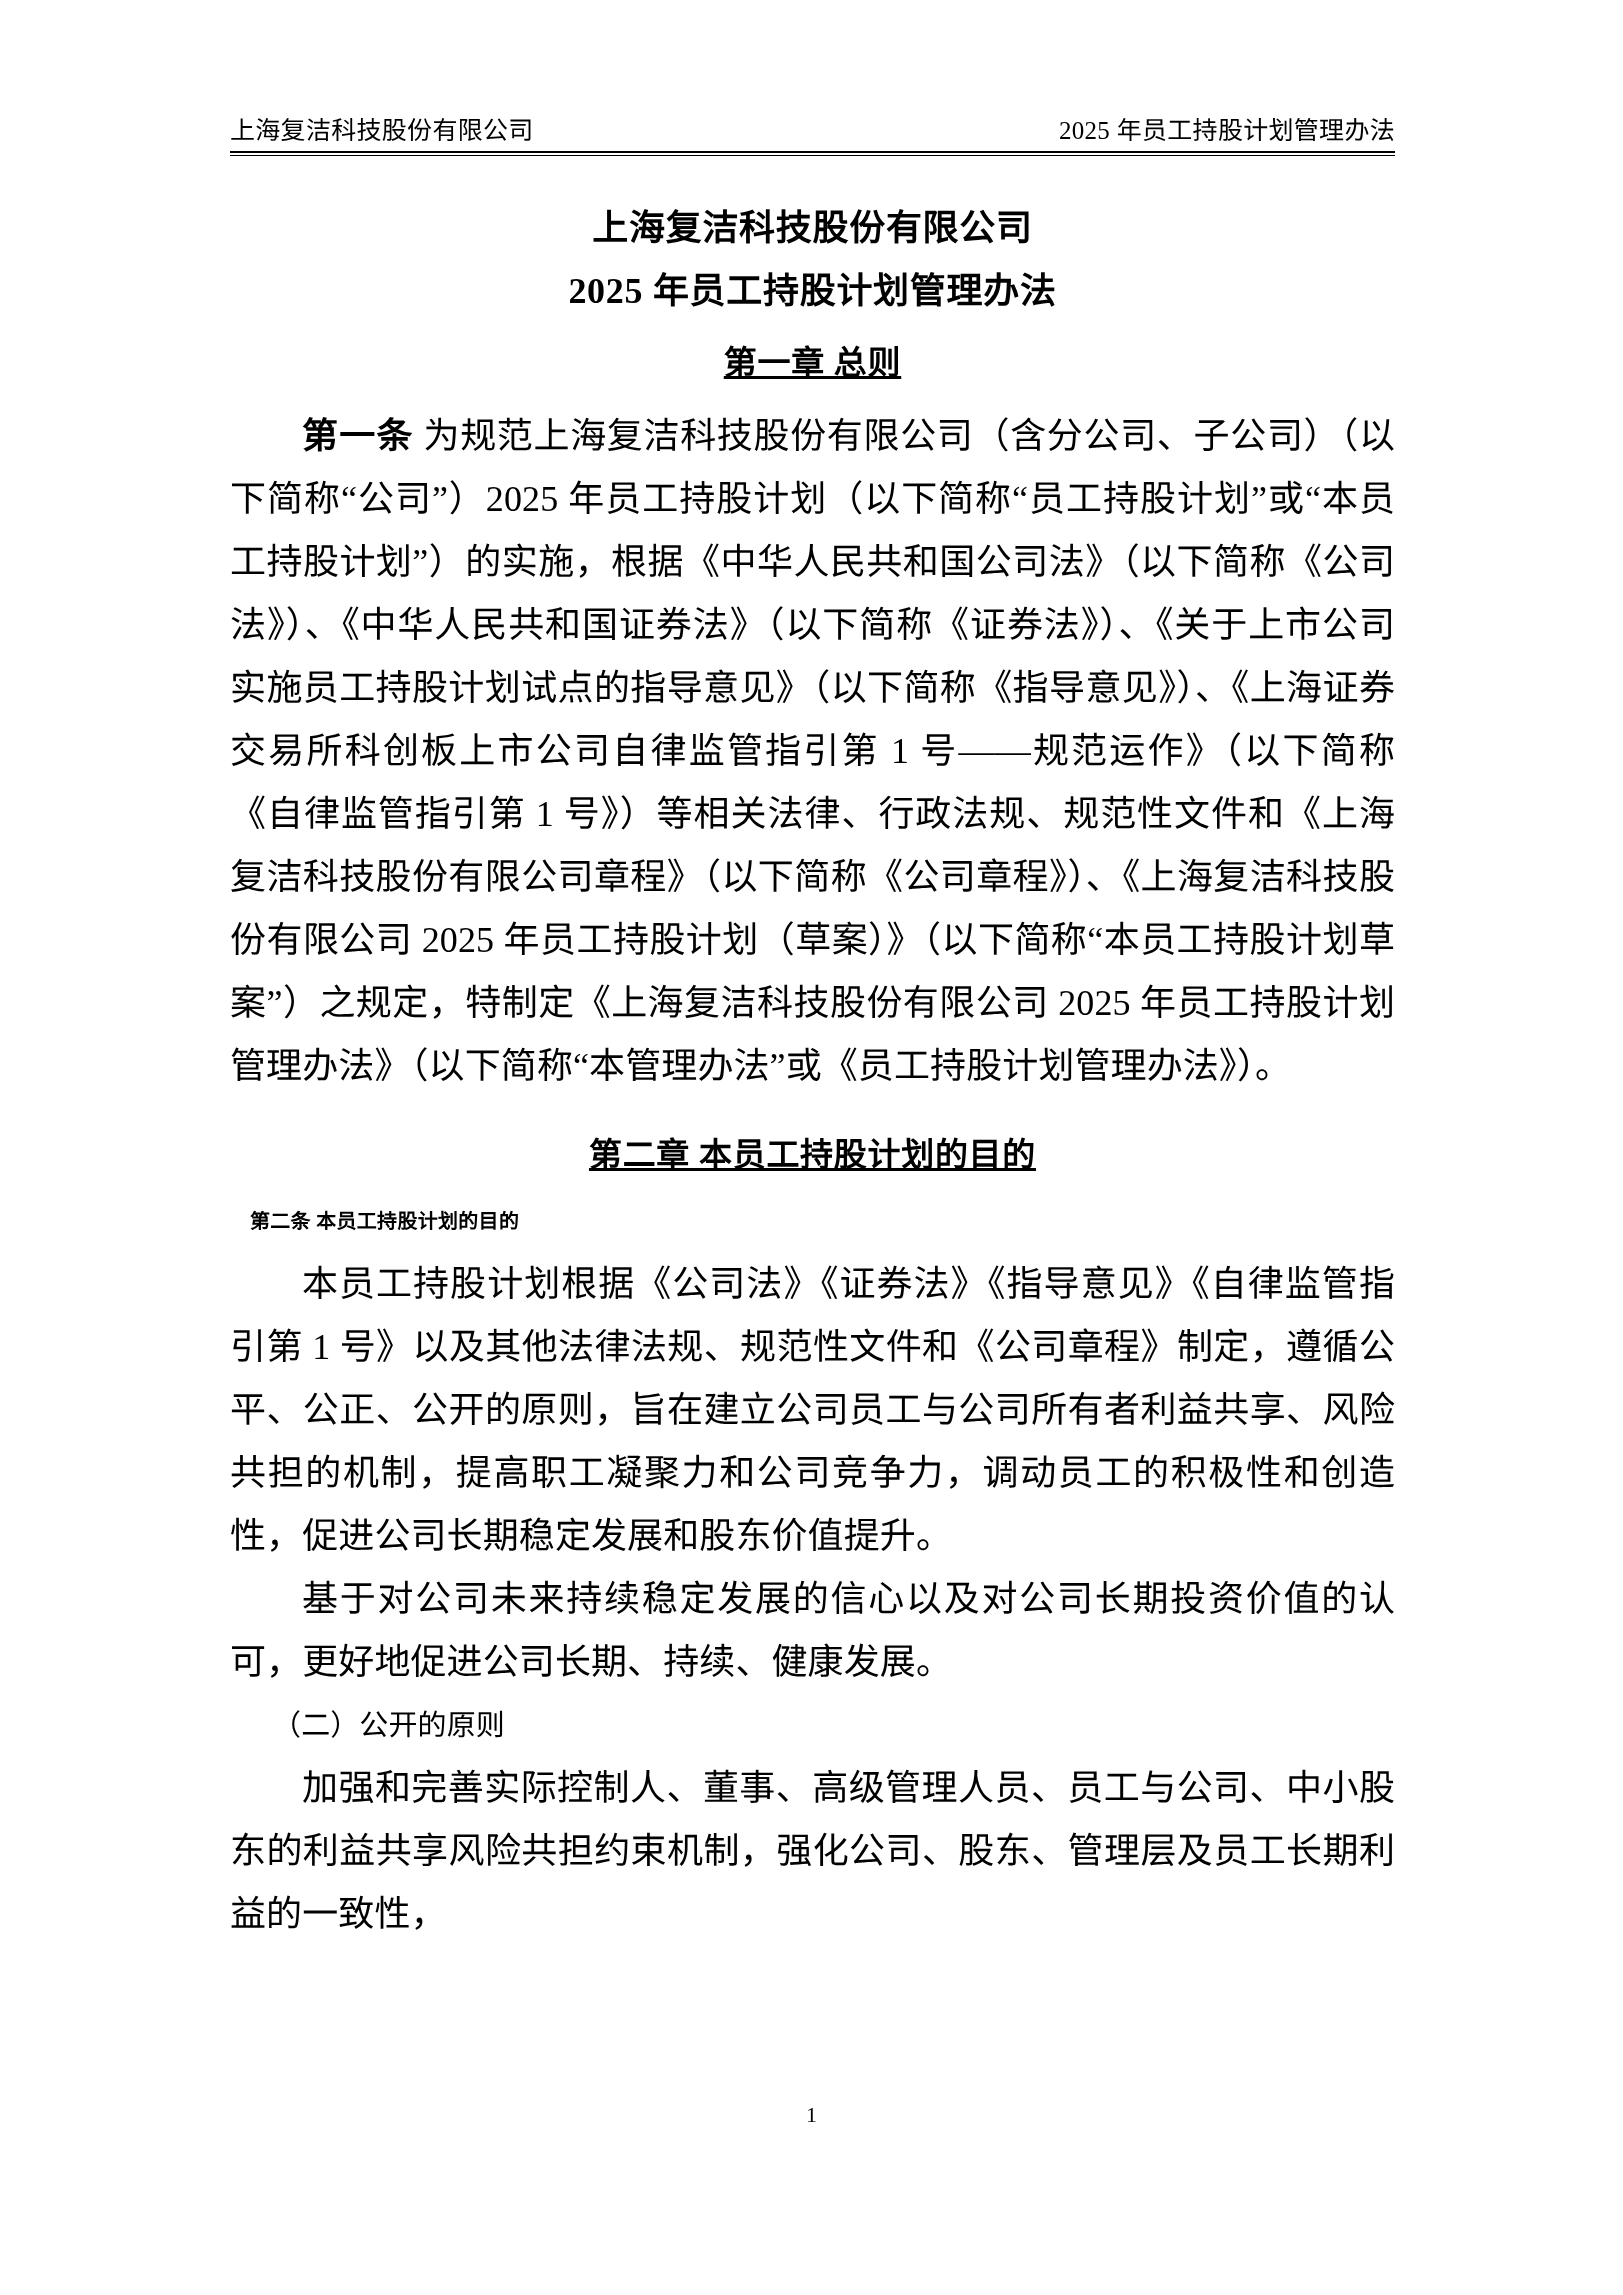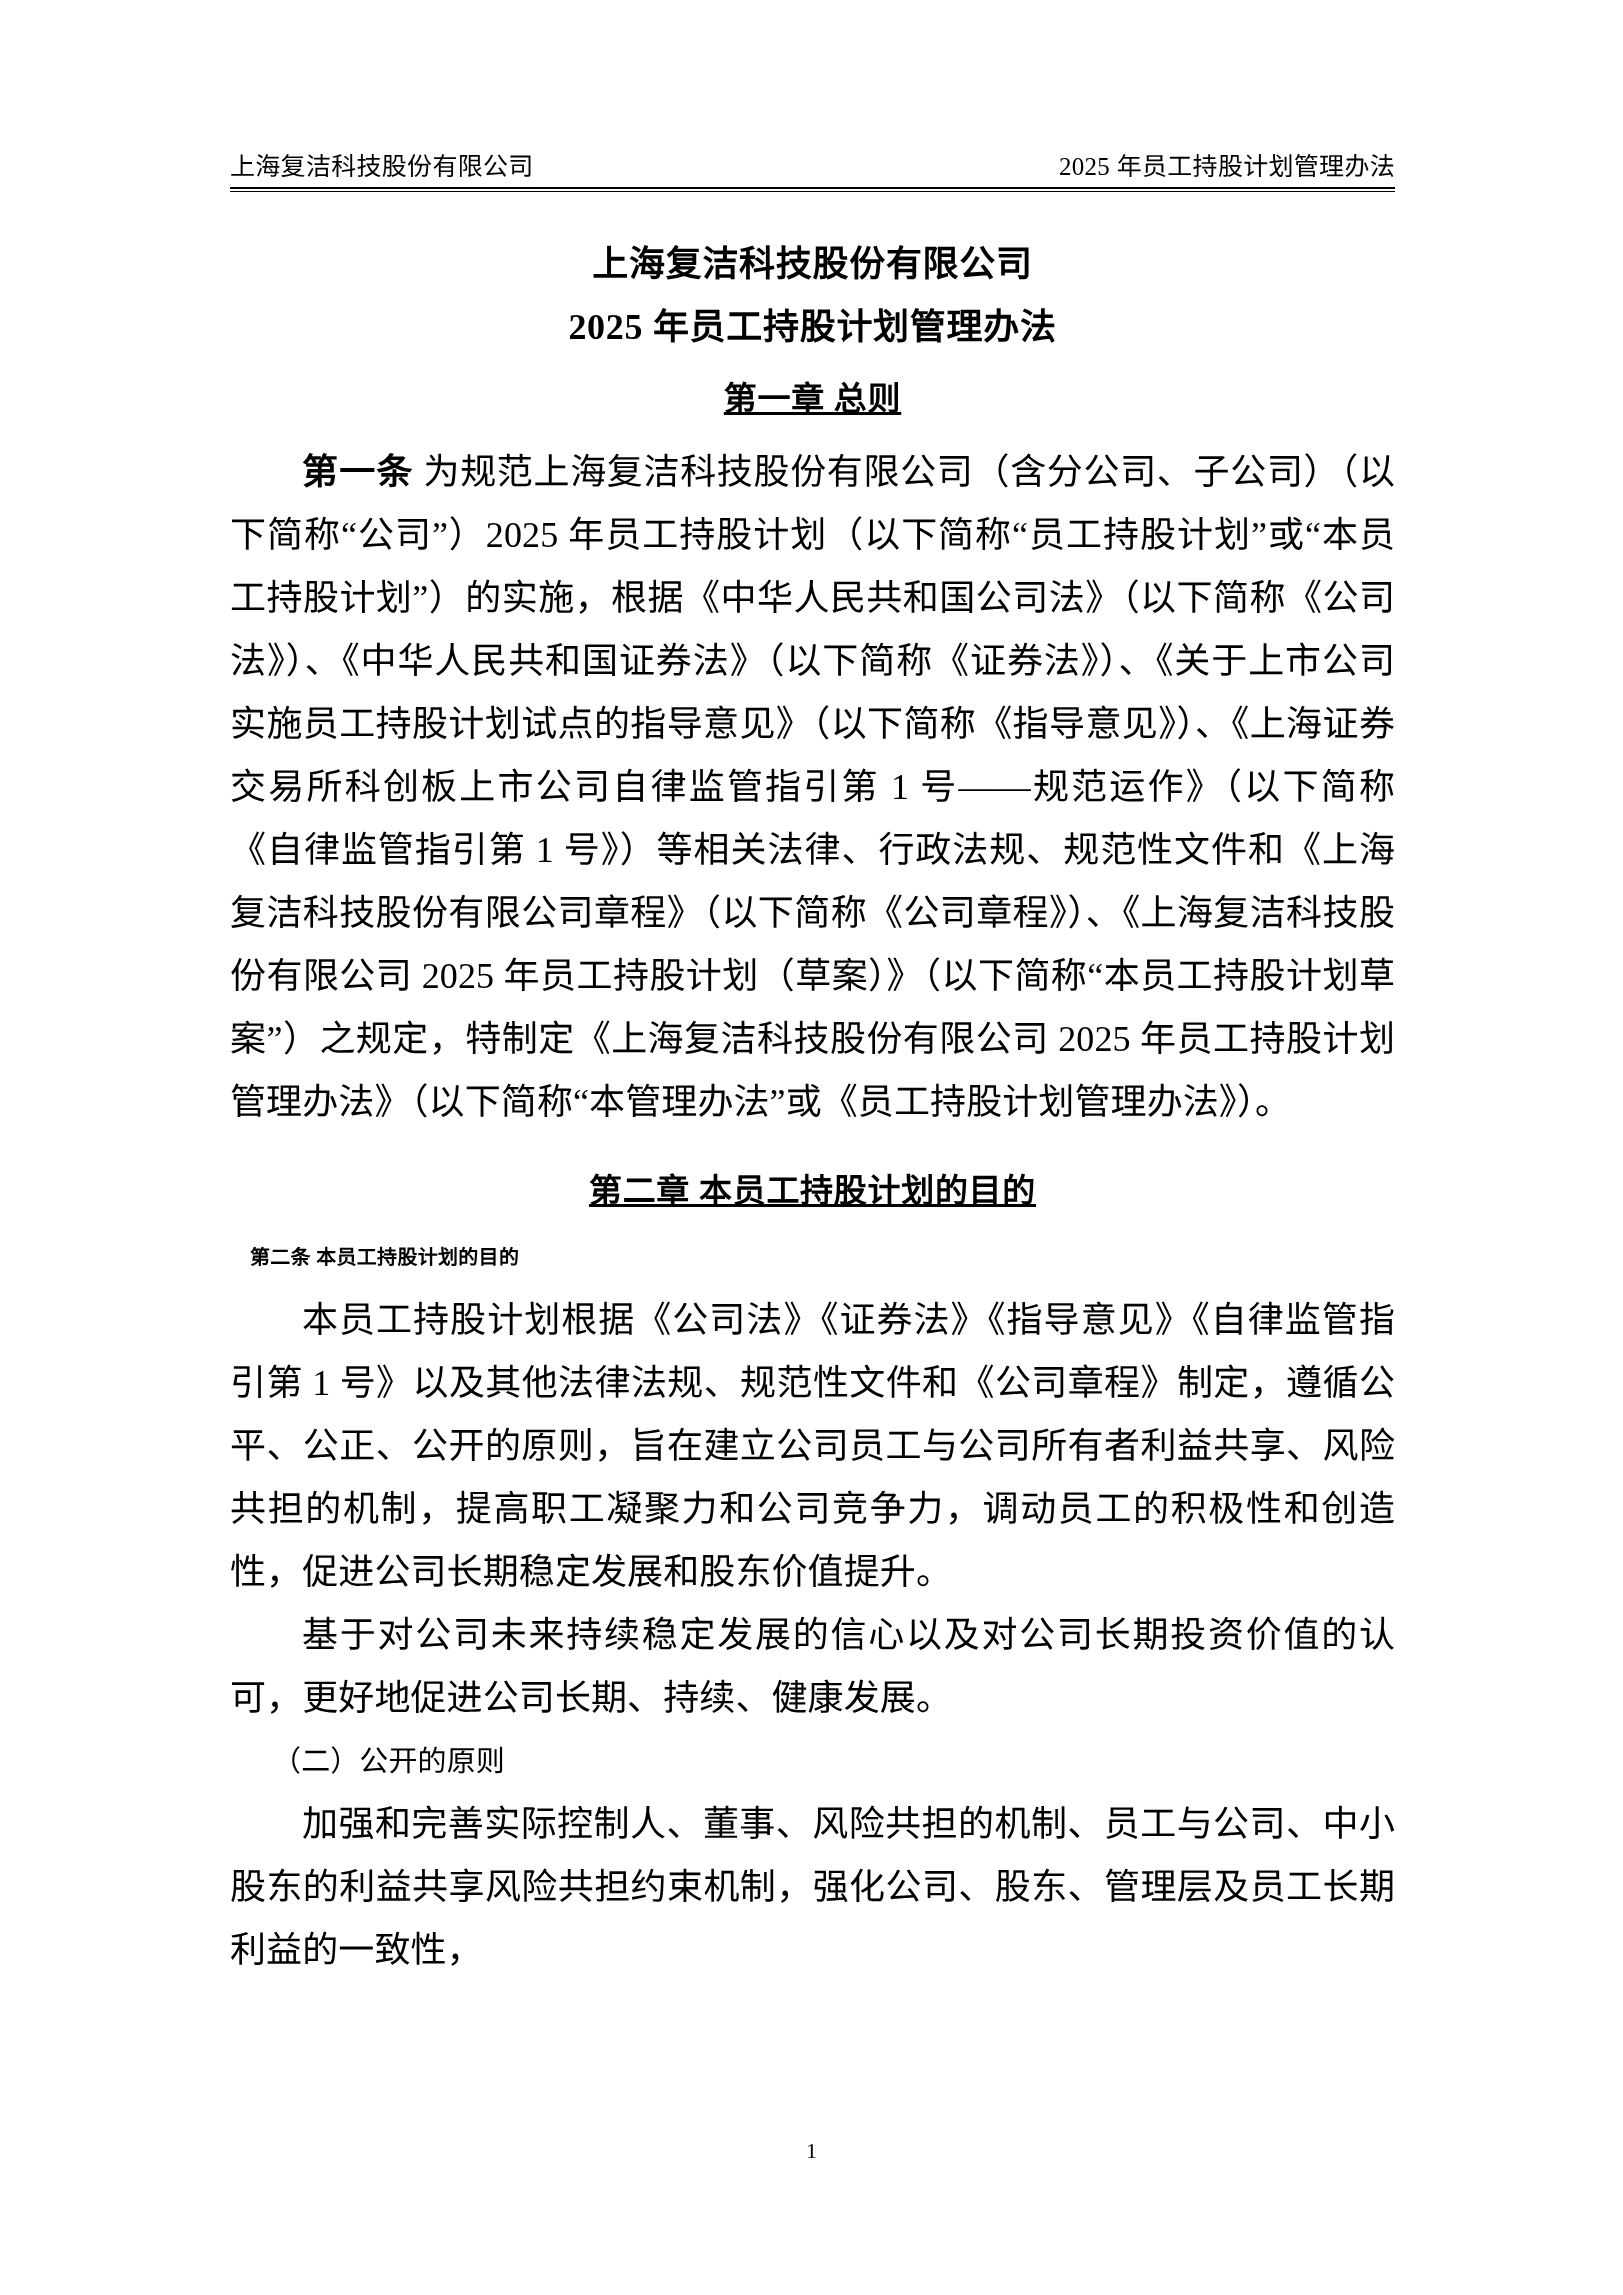--- a/index.html
+++ b/index.html
@@ -12,21 +12,20 @@
   .page {
     position: relative;
     width: 1623px;
     height: 2259px;
     background: #ffffff;
     box-sizing: border-box;
     padding: 0;
     overflow: hidden;
     font-family: "Liberation Serif", "DejaVu Serif", serif;
     color: #000000;
-    margin-top: 36px;
   }
 
   
   .page-header {
     position: absolute;
     top: 115px;
     left: 230px;
     width: 1165px;
     display: flex;
     justify-content: space-between;
@@ -151,21 +150,21 @@
 
     <h2 class="chapter-heading ch2">第二章  本员工持股计划的目的</h2>
 
     <p class="article-heading">第二条  本员工持股计划的目的</p>
 
     <p class="body-text tight">本员工持股计划根据《公司法》《证券法》《指导意见》《自律监管指引第 1 号》以及其他法律法规、规范性文件和《公司章程》制定，遵循公平、公正、公开的原则，旨在建立公司员工与公司所有者利益共享、风险共担的机制，提高职工凝聚力和公司竞争力，调动员工的积极性和创造性，促进公司长期稳定发展和股东价值提升。</p>
 
     <p class="body-text tight">基于对公司未来持续稳定发展的信心以及对公司长期投资价值的认可，更好地促进公司长期、持续、健康发展。</p>
 
     <p class="sub-item">（二）公开的原则</p>
-    <p class="body-text tight">加强和完善实际控制人、董事、风险共担的机制、员工与公司、中小股东的利益共享风险共担约束机制，强化公司、股东、管理层及员工长期利益的一致性，</p>
+    <p class="body-text tight">加强和完善实际控制人、董事、高级管理人员、员工与公司、中小股东的利益共享风险共担约束机制，强化公司、股东、管理层及员工长期利益的一致性，</p>
 
   </div>
 
   <div class="page-footer">
     <span>1</span>
   </div>
 
 </div>
 
 

